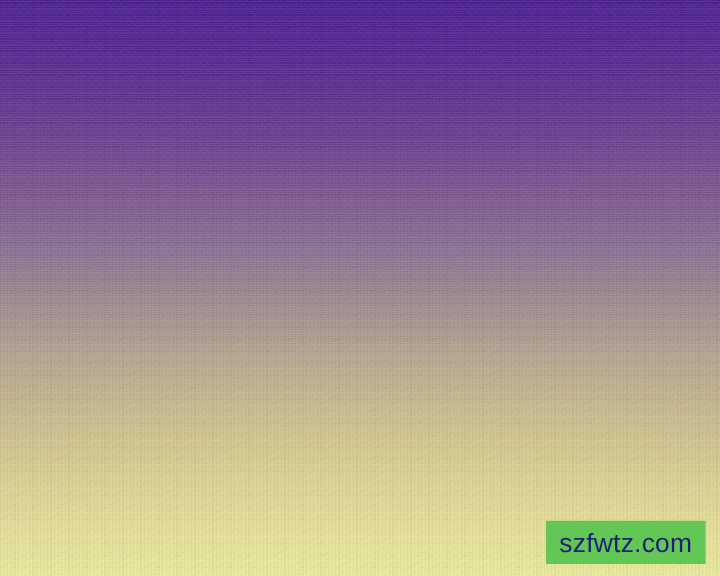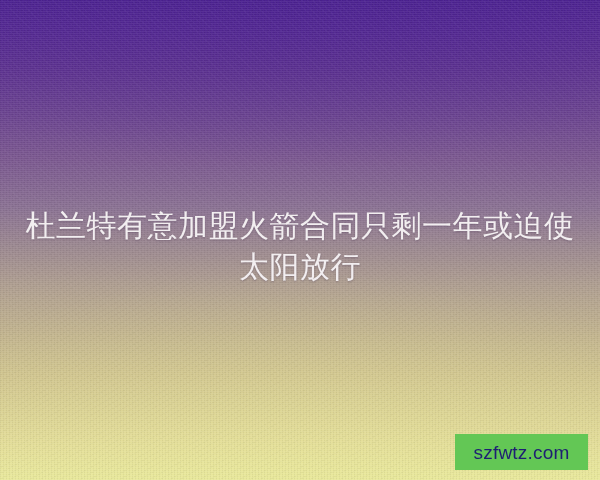--- a/index.html
+++ b/index.html
@@ -88,38 +88,36 @@
     width: 133px;
     height: 36px;
     background: #63c755;
     display: flex;
     align-items: center;
     justify-content: center;
   }
 
   .watermark-text {
     color: #1e1e73;
-    font-size: 19px;
+    font-size: 22px;
     line-height: 19px;
     font-weight: 400;
     letter-spacing: 0.2px;
     font-family: "Liberation Sans", "DejaVu Sans", sans-serif;
   }
 </style>
 </head>
 <body>
 
 <div id="banner">
 
   <div class="gradient-layer"></div>
 
   <div class="tint-layer"></div>
 
   <div class="noise-layer"></div>
 
-  <div class="headline">杜兰特有意加盟火箭合同只剩一年或迫使
-太阳放行</div>
 
   <div class="watermark">
     <span class="watermark-text">szfwtz.com</span>
   </div>
 
 </div>
 
 </body></html>

